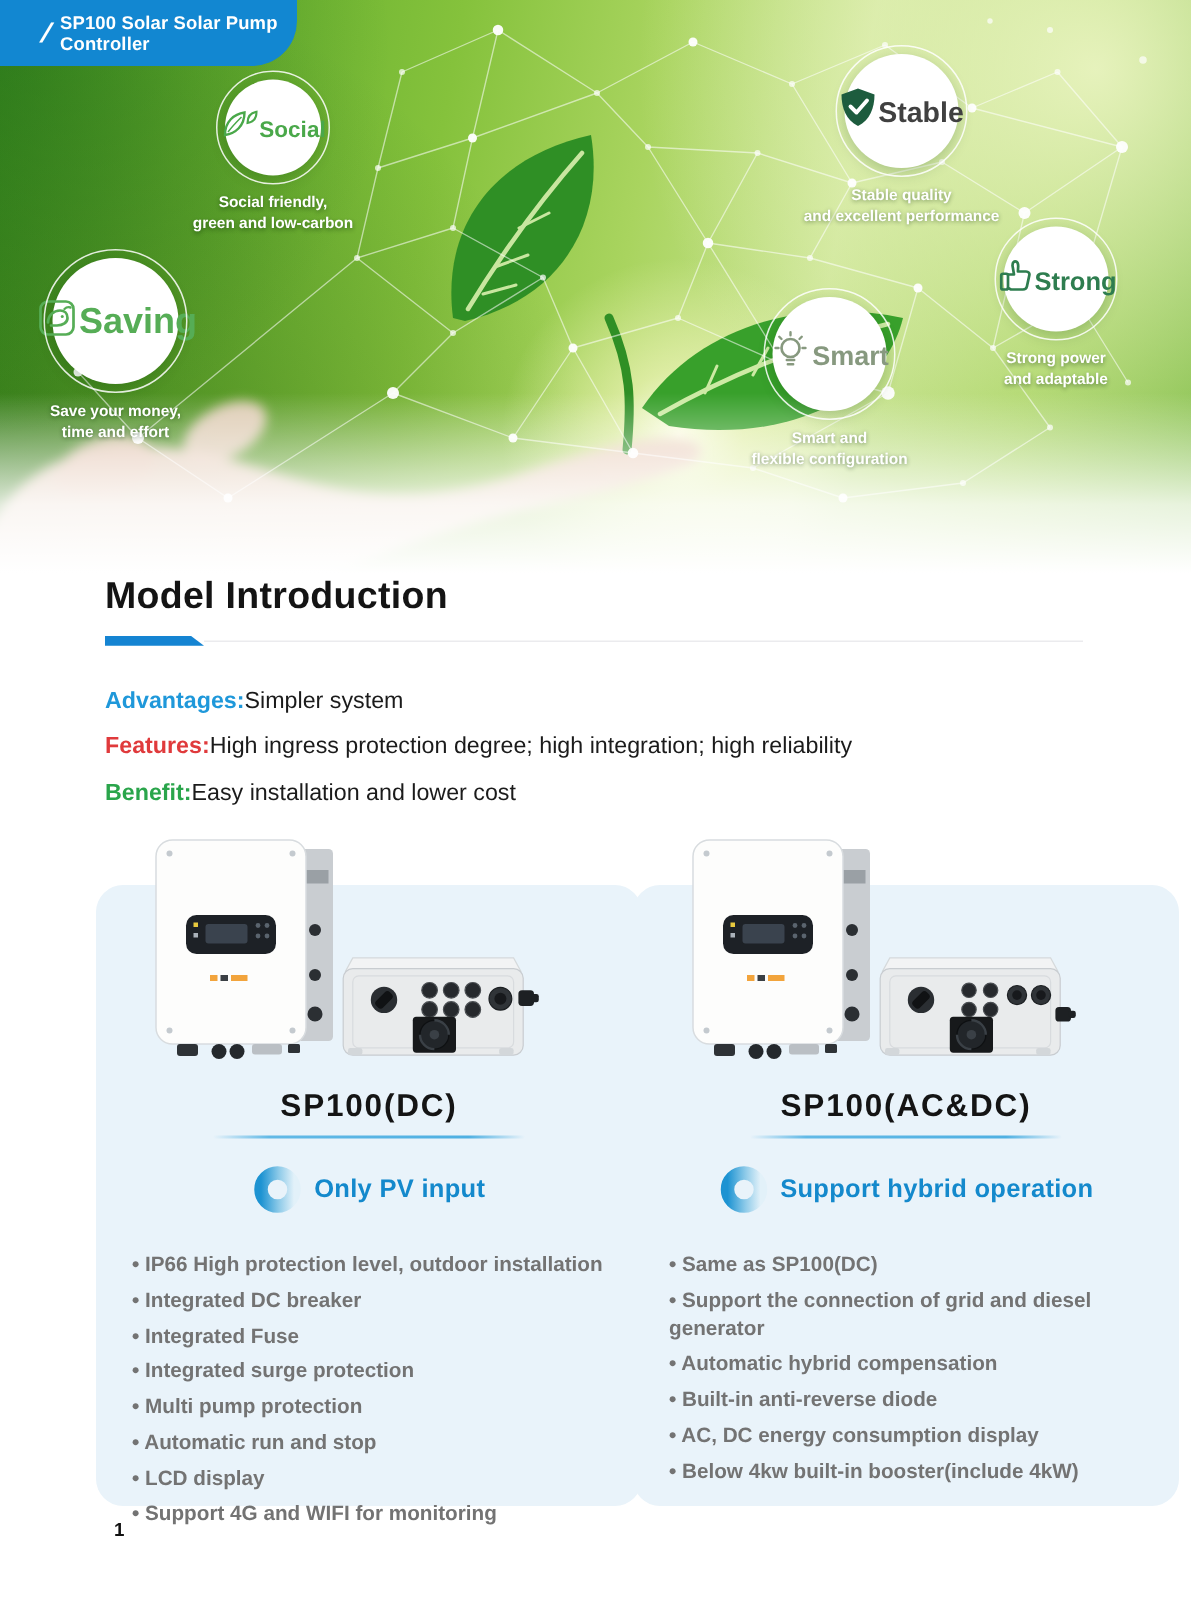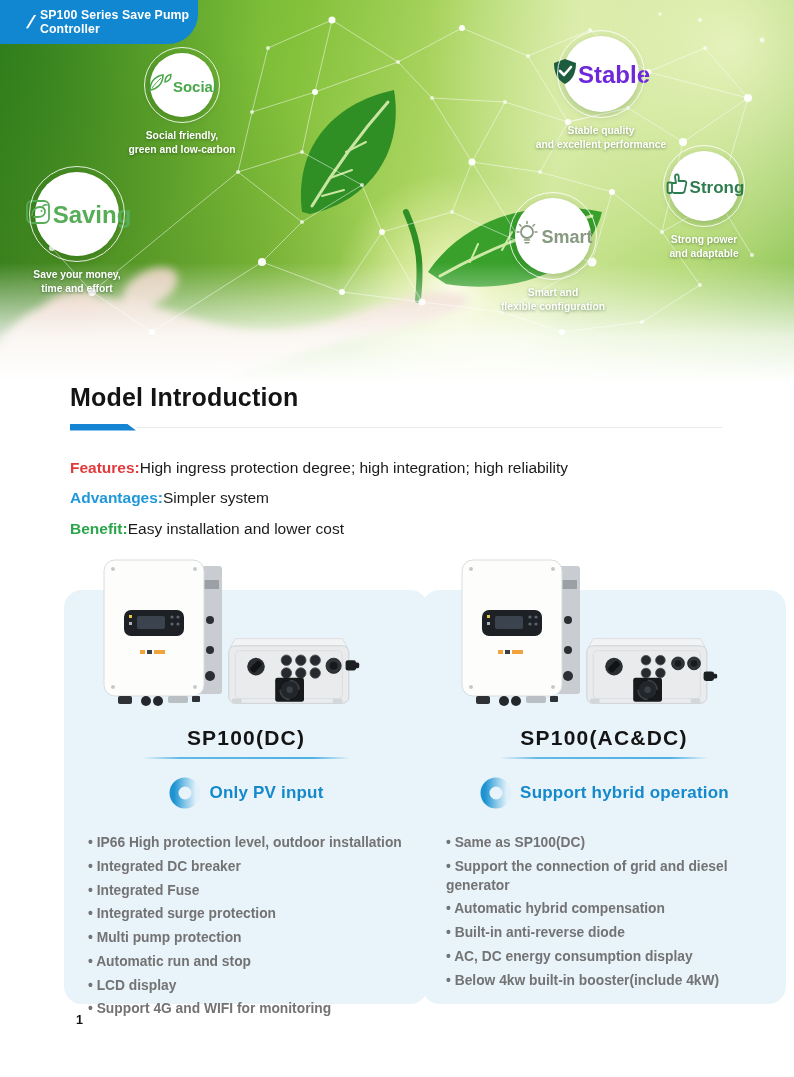--- a/index.html
+++ b/index.html
@@ -44,21 +44,21 @@
   .badge-label{font-weight:700;line-height:1;margin-top:2px;}
   .badge-caption{
     color:#fff;font-size:10.3px;font-weight:700;line-height:1.32;margin-top:12px;
     text-shadow:0 1px 3px rgba(0,40,0,.45);white-space:nowrap;
   }
   .badge-social{left:114px;top:53px;width:136px;}
   .badge-social .badge-circle{width:64px;height:64px;}
   .badge-social .badge-label{font-size:15px;color:#4aa84a;}
   .badge-stable{left:528px;top:36px;width:146px;}
   .badge-stable .badge-circle{width:76px;height:76px;}
-  .badge-stable .badge-label{font-size:24px;color:#6d28d9;}
+  .badge-stable .badge-label{font-size:19px;color:#404040;}
   .badge-saving{left:4px;top:172px;width:146px;}
   .badge-saving .badge-circle{width:84px;height:84px;}
   .badge-saving .badge-label{font-size:24px;color:#56ad56;}
   .badge-smart{left:480px;top:198px;width:146px;}
   .badge-smart .badge-circle{width:76px;height:76px;}
   .badge-smart .badge-label{font-size:18px;color:#87997f;}
   .badge-strong{left:638px;top:151px;width:132px;}
   .badge-strong .badge-circle{width:70px;height:70px;}
   .badge-strong .badge-label{font-size:17px;color:#2e7d4f;}
   
@@ -186,21 +186,21 @@
       <circle cx="752" cy="255" r="2"></circle>
         <circle cx="700" cy="20" r="2"></circle>
         <circle cx="762" cy="40" r="2.5"></circle>
       <circle cx="660" cy="14" r="1.8"></circle>
     </g>
   </svg>
 </div>
 
 <div class="banner" style="background:#1287d1;">
   <span class="banner-slash">/</span>
-  <span class="banner-label">SP100 Series Save Pump Controller</span>
+  <span class="banner-label">SP100 Solar Solar Pump Controller</span>
 </div>
 
 <div class="badge badge-social">
   <div class="badge-circle">
     <span>
       <svg width="26" height="20" viewBox="0 0 26 20">
           <path d="M3 17 C3 8 9 3 16 2 C16 11 10 16 3 17 Z" fill="none" stroke="#4aa84a" stroke-width="1.6"></path>
           <path d="M18 9 C18 4 21 2 24 1.5 C24 6 21.5 8.5 18 9 Z" fill="none" stroke="#4aa84a" stroke-width="1.4"></path>
           <path d="M5 15 C8 11 11 8 14 5" stroke="#4aa84a" stroke-width="1" fill="none"></path>
         </svg>
@@ -281,24 +281,24 @@
 </div>
 
 <h1 class="section-title">Model Introduction</h1>
 <div class="title-rule">
   <div class="flag" style="background:#1584d2;"></div>
   <div class="line"></div>
 </div>
 
 <div class="intro">
   <div class="row">
+    <span class="lbl" style="color:#1f98da;">Advantages:</span><span>Simpler system</span>
+  </div>
+  <div class="row">
     <span class="lbl" style="color:#e03a3c;">Features:</span><span>High ingress protection degree; high integration; high reliability</span>
-  </div>
-  <div class="row">
-    <span class="lbl" style="color:#1f98da;">Advantages:</span><span>Simpler system</span>
   </div>
   <div class="row">
     <span class="lbl" style="color:#2aa54b;">Benefit:</span><span>Easy installation and lower cost</span>
   </div>
 </div>
 
 <div class="card card-left">
   <div class="product-art">
     <svg class="front" width="124" height="152" viewBox="0 0 124 152">
       <rect x="98" y="8" width="24" height="128" rx="3" fill="#c9cdd1"></rect>

